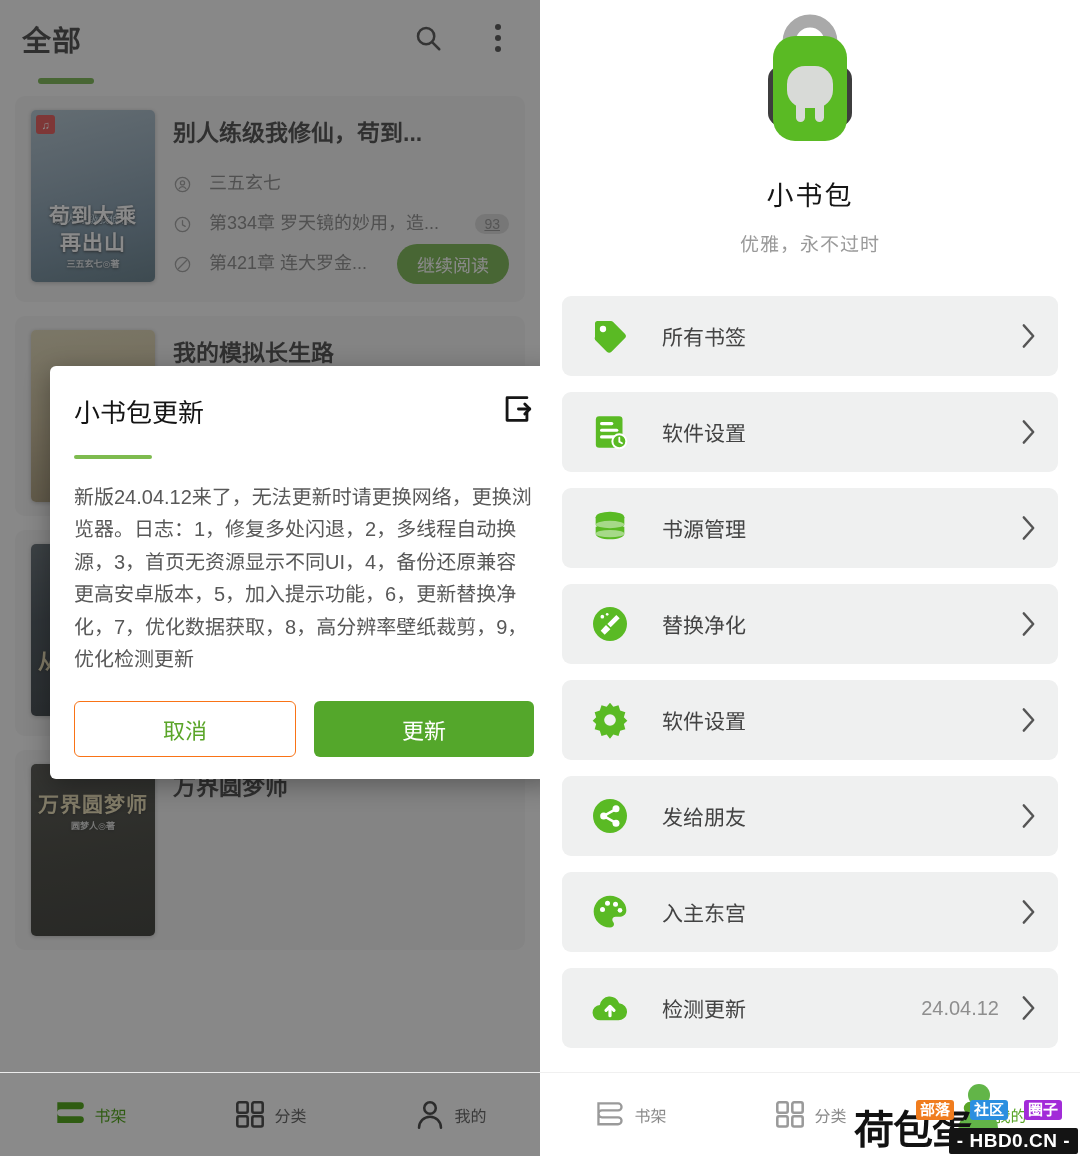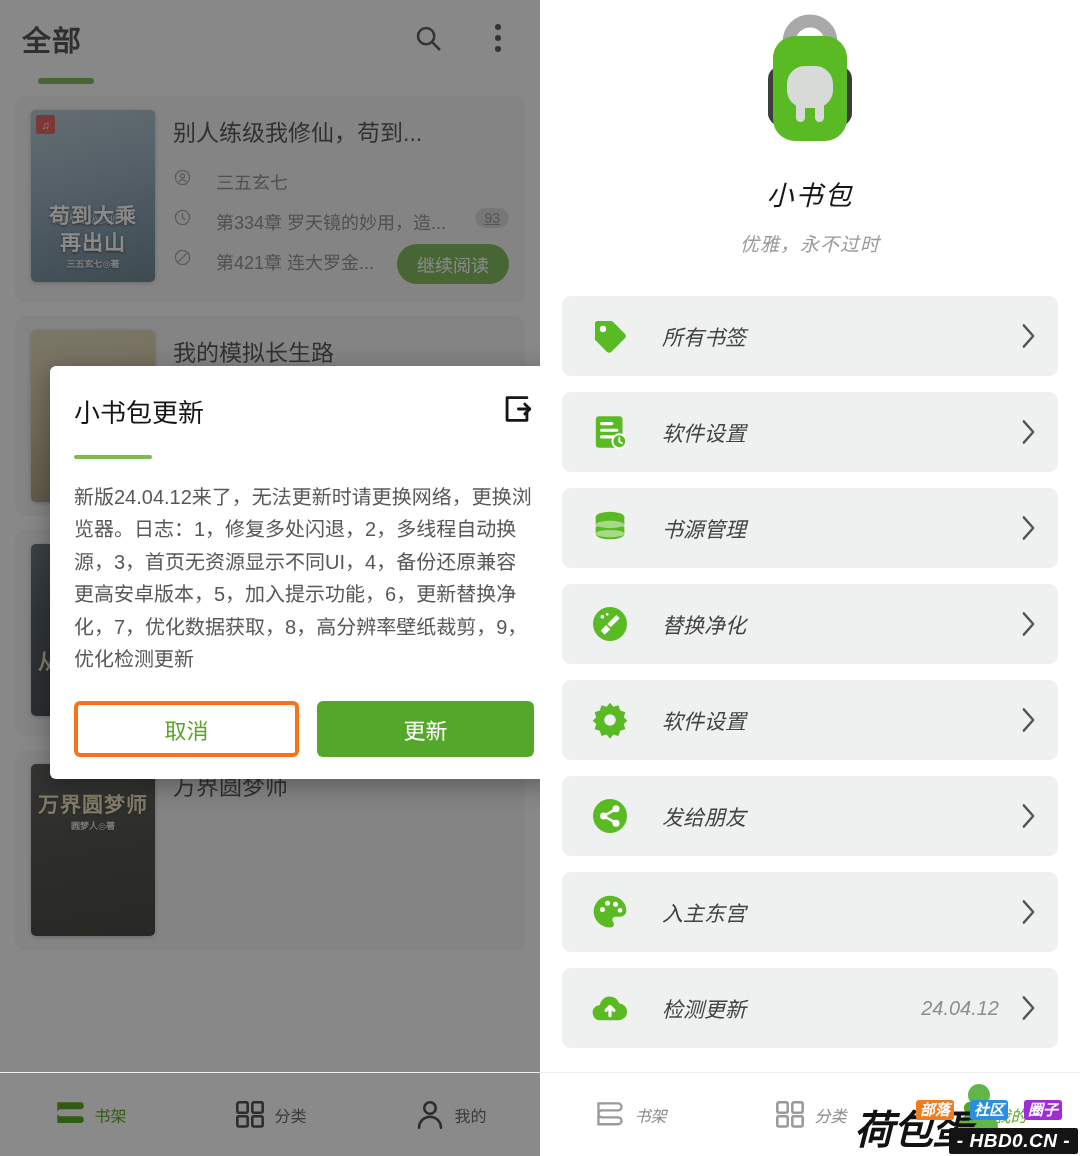--- a/index.html
+++ b/index.html
@@ -62,25 +62,25 @@
   .cover-badge {
     position: absolute; left: 5px; top: 5px; width: 19px; height: 19px;
     background: #e03030; border-radius: 3px; color: #fff;
     font-size: 11px; display: flex; align-items: center; justify-content: center;
   }
   .cover-1 .gold { color: #cfe6f4; }
   .cover-3 .cover-title .big, .cover-4 .cover-title .big { color: #e8d9a8; }
 
   .book-info { flex: 1; min-width: 0; position: relative; padding-top: 4px; }
   .book-title {
-    font-size: 23px; color: #1f1f1f; font-weight: 400;
+    font-size: 23px; color: #1f1f1f; font-weight: 700;
     white-space: nowrap; overflow: hidden; text-overflow: ellipsis;
     margin-bottom: 20px;
   }
-  .meta-row { display: flex; align-items: flex-start; gap: 24px; margin-bottom: 14px; }
+  .meta-row { display: flex; align-items: flex-end; gap: 17px; margin-bottom: 14px; }
   .meta-ico { width: 19px; height: 19px; flex: 0 0 19px; color: #8a8a8a; }
   .meta-txt {
     font-size: 18px; color: #6f6f6f; white-space: nowrap;
     overflow: hidden; text-overflow: ellipsis; flex: 1; min-width: 0;
   }
   .count-badge {
     background: #cfcfcf; color: #7b7b7b; font-size: 14px;
     border-radius: 11px; padding: 2px 9px; flex: 0 0 auto; text-decoration: underline;
   }
   .read-btn {
@@ -116,27 +116,27 @@
   }
   .dlg-head { display: flex; align-items: flex-start; justify-content: space-between; }
   .dlg-title { font-size: 26px; color: #141414; font-weight: 400; }
   .dlg-rule { width: 78px; height: 4px; background: #7ebb4f; border-radius: 2px; margin: 26px 0 22px 0; }
   .dlg-body { font-size: 20px; line-height: 1.62; color: #585858; }
   .dlg-actions { display: flex; gap: 18px; margin-top: 26px; }
   .btn {
     flex: 1; height: 56px; border-radius: 6px; font-size: 22px;
     display: flex; align-items: center; justify-content: center; border: none;
   }
-  .btn-ghost { background: #fff; border: 4px solid #f97316; color: #5aa528; }
+  .btn-ghost { background: #fff; border: 1px solid #f97316; color: #5aa528; }
   .btn-primary { background: #54a72b; color: #ffffff; }
 
   
   .right-panel {
     position: relative; width: 540px; height: 1156px;
-    background: #ffffff; overflow: hidden; font-style: italic;
+    background: #ffffff; overflow: hidden;
   }
   .profile-head { padding-top: 8px; text-align: center; }
   .logo-wrap { display: flex; justify-content: center; }
   .app-name { font-size: 27px; color: #161616; margin-top: 16px; letter-spacing: 2px; }
   .app-slogan { font-size: 19px; color: #9a9a9a; margin-top: 16px; letter-spacing: 1px; }
 
   .menu { padding: 40px 22px 16px 22px; }
   .menu-row {
     display: flex; align-items: center; height: 80px;
     background: #eff0f0; border-radius: 9px; margin-bottom: 16px;

